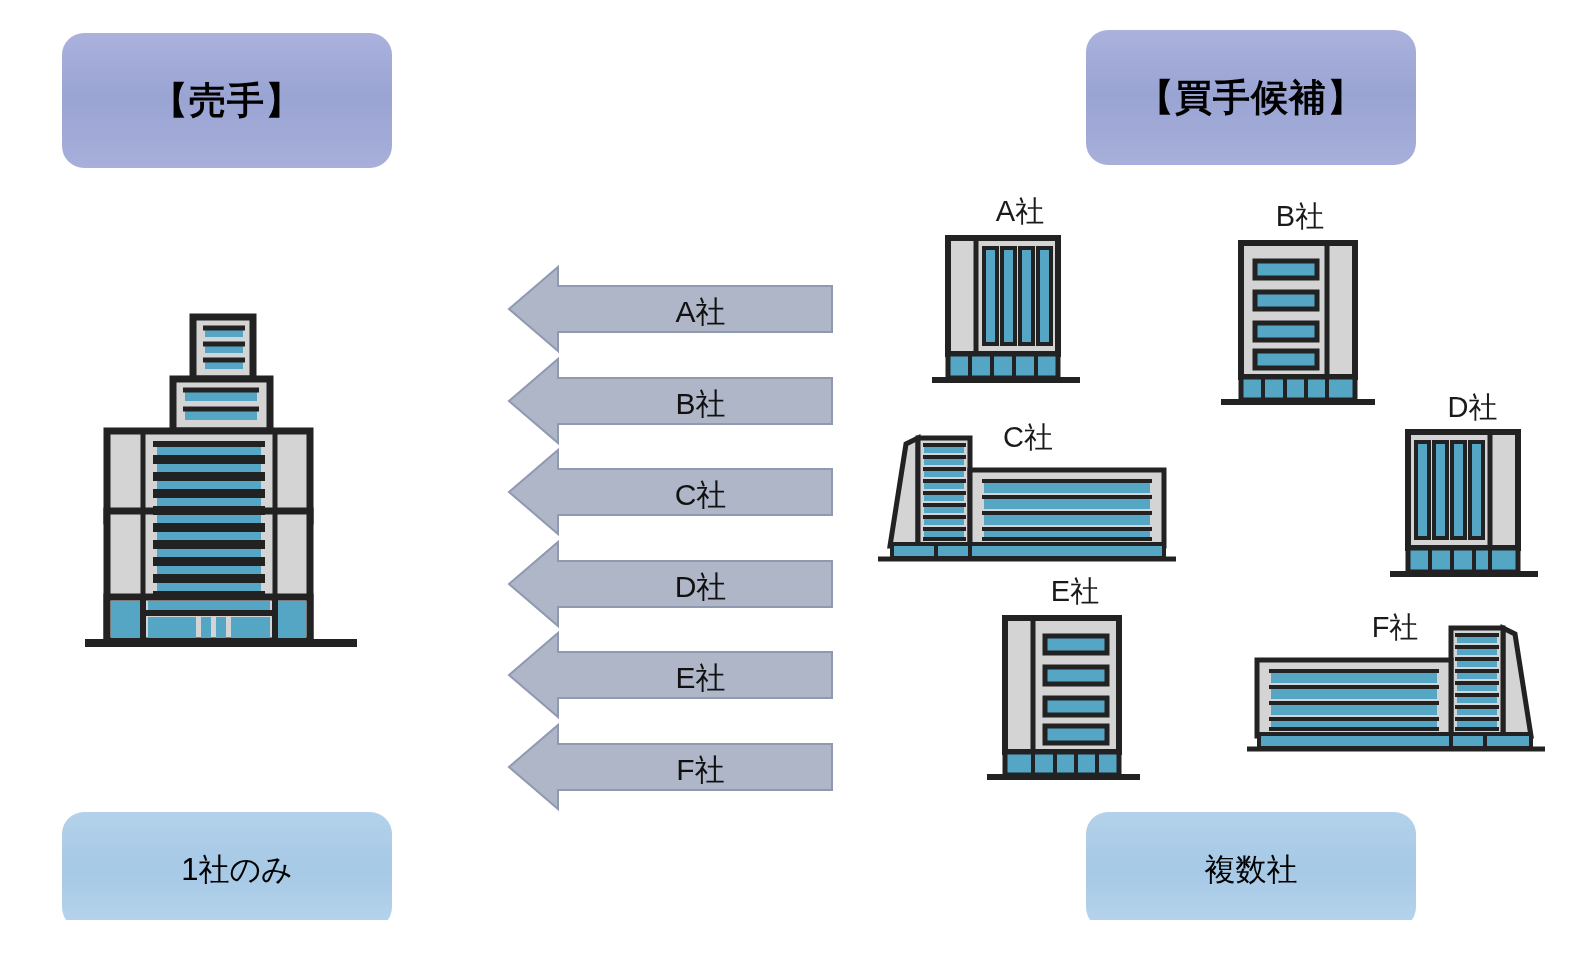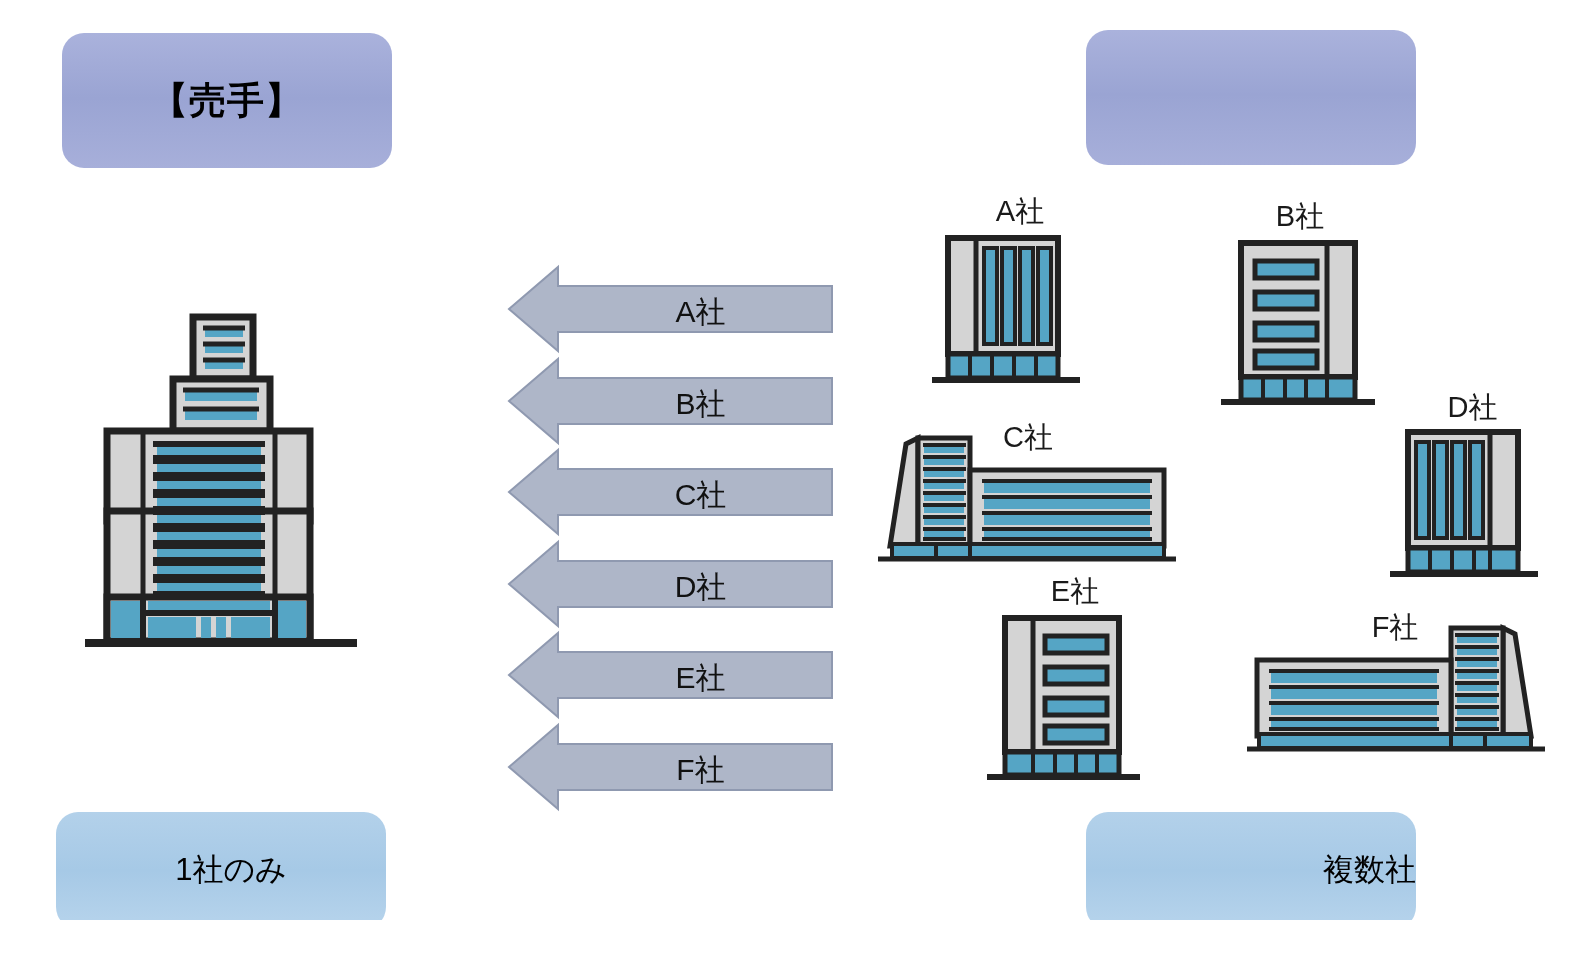--- a/index.html
+++ b/index.html
@@ -82,28 +82,29 @@
 <div id="stage">
 
   <div class="pill header" style="left:62px; top:33px; width:330px; height:135px;">
     <div>
       <span>【売手】</span>
     </div>
   </div>
 
   <div class="pill header" style="left:1086px; top:30px; width:330px; height:135px;">
     <div>
-    </div>
-  </div>
-
-  <div class="pill footer" style="left:56px; top:812px; width:330px; height:117px;padding-left:20px;">
+      <span>【買手候補】</span>
+    </div>
+  </div>
+
+  <div class="pill footer" style="left:62px; top:812px; width:330px; height:117px;padding-left:20px;">
     <span>1社のみ</span>
   </div>
 
-  <div class="pill footer" style="left:1086px; top:812px; width:330px; height:117px;justify-content:flex-end;">
+  <div class="pill footer" style="left:1086px; top:812px; width:330px; height:117px;">
     <span>複数社</span>
   </div>
 
   <div id="arrows-layer">
       <div class="arrow-row" style="left: 508px; top: 266px; width: 325px; height: 86px;">
         <svg width="325" height="86" viewBox="0 0 325 86">
           <path d="M1,43 L50,1 L50,20 L324,20 L324,66 L50,66 L50,85 Z" fill="#aeb6c8" stroke="#8f99b0" stroke-width="2" stroke-linejoin="miter"></path>
         </svg>
         <div class="arrow-label" style="top: 26px; left: 60px; width: 265px;">A社</div>
       </div>

